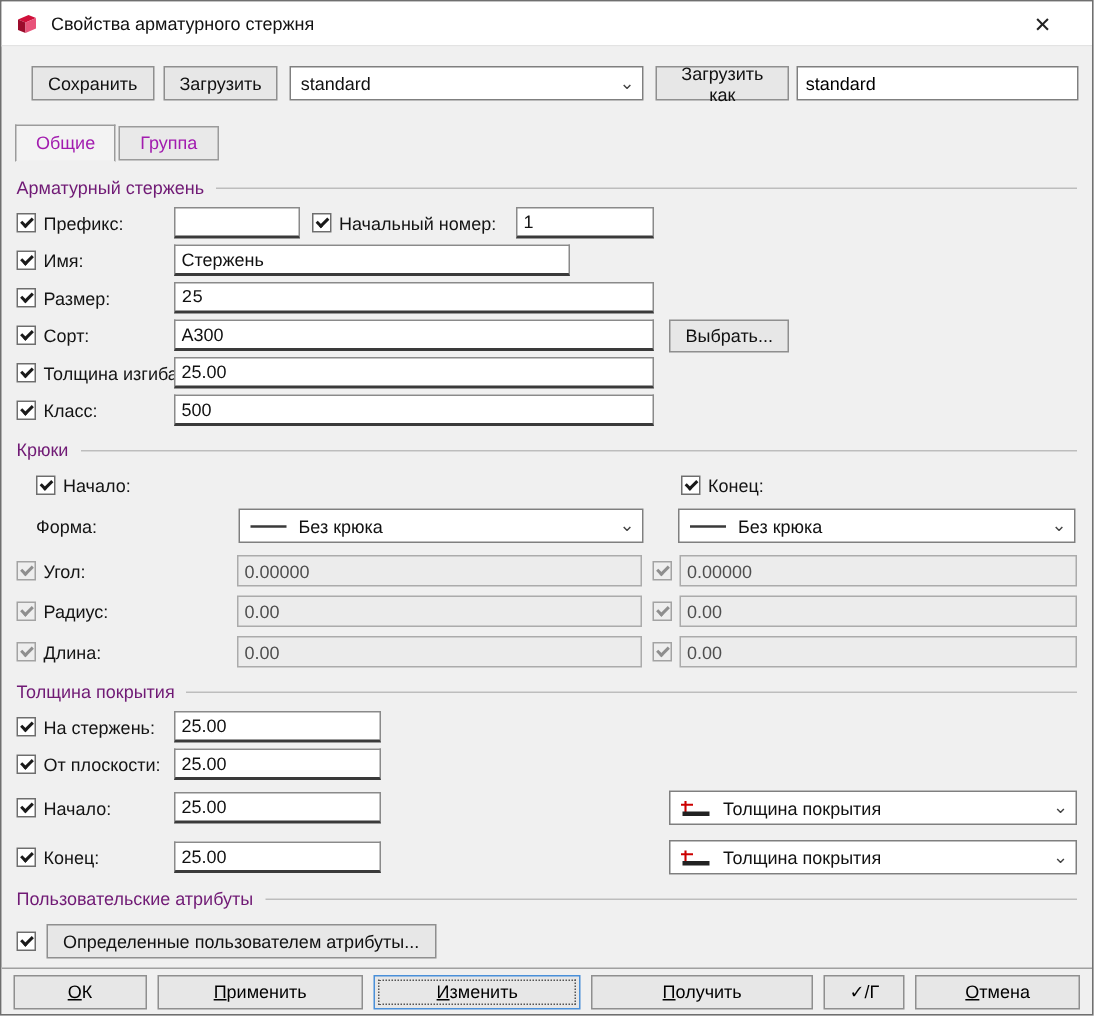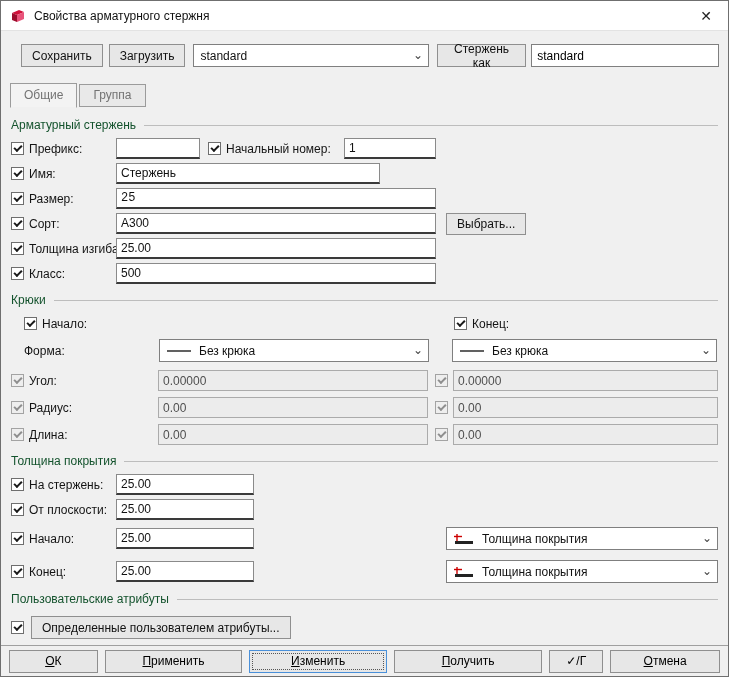--- a/index.html
+++ b/index.html
@@ -4,43 +4,43 @@
 <style>
   * { box-sizing: border-box; }
   html,body { margin:0; padding:0; background:#9a9a9a; }
   .window {
     width:729px; height:677px; margin:0 auto;
     background:#f0f0f0; border:1px solid #6f6f6f;
     font-family:"Liberation Sans", sans-serif; font-size:12px; color:#111;
     display:flex; flex-direction:column; overflow:hidden;
   }
   
-  .titlebar { height:30px; background:#ffffff; display:flex; align-items:center; padding:0 1px 0 9px; flex:none; border-bottom:1px solid #e3e3e3;}
+  .titlebar { height:30px; background:#ffffff; display:flex; align-items:center; padding:0 12px 0 9px; flex:none; border-bottom:1px solid #e3e3e3;}
   .titlebar .ttl { margin-left:8px; color:#121212; }
   .close { margin-left:auto; width:42px; height:30px; display:flex; align-items:center; justify-content:center; font-size:14px; color:#222; cursor:default; }
   
   .toolbar { display:flex; align-items:center; padding:13px 9px 7px 20px; flex:none; }
   .btn {
     height:23px; background:#e7e7e7; border:1px solid #8f8f8f; font:inherit; color:#111;
     padding:0 10px; display:inline-flex; align-items:center; justify-content:center;
   }
   .combo {
     height:23px; background:#fff; border:1px solid #7f7f7f; position:relative;
     display:flex; align-items:center; gap:7px; padding:0 18px 0 6px;
   }
   .combo .chev { position:absolute; right:5px; top:49%; transform:translateY(-50%); font-size:12px; color:#444; line-height:1; }
   .tinput { height:23px; border:1px solid #7f7f7f; background:#fff; font:inherit; padding:0 5px; }
   
   .tabs { display:flex; align-items:flex-end; padding:9px 9px 0 9px; flex:none; }
-  .tab { padding:3px 13px 4px 13px; border:1px solid #9b9b9b; background:#e9e9e9; margin-right:2px; color:#737373; }
+  .tab { padding:3px 13px 4px 13px; border:1px solid #9b9b9b; background:#e9e9e9; margin-right:2px; color:#a21caf; }
   .tab.active { background:#f3f3f3; padding-top:4px; padding-bottom:5px; border-bottom:1px solid #f0f0f0; margin-bottom:-1px; }
   
   .content { flex:1; padding:2px 10px 0 10px; overflow:hidden; }
   .gcap { display:flex; align-items:center; height:18px; margin-top:7px; }
-  .gcap .t { padding-right:8px; color:#14532d; white-space:nowrap; }
+  .gcap .t { padding-right:8px; color:#701a75; white-space:nowrap; }
   .gcap .ln { flex:1; height:1px; background:#bdbdbd; margin-top:1px; }
   .frow { display:flex; align-items:center; height:21px; margin-top:4px; }
   .frow.tall { height:23px; margin-top:5px; }
   
   .cb { width:13px; height:13px; border:1px solid #6e6e6e; background:#fff; position:relative; flex:none; }
   .cb.ck::after {
     content:""; position:absolute; left:2px; top:2px; width:6px; height:3px;
     border-left:2px solid #1a1a1a; border-bottom:2px solid #1a1a1a; transform:rotate(-45deg);
   }
   .cb.dis { border-color:#a3a3a3; background:#eeeeee; }
@@ -78,21 +78,21 @@
     <span class="close">✕</span>
   </div>
 
   <div class="toolbar">
     <button class="btn" style="margin-right:6px">Сохранить</button>
     <button class="btn" style="margin-right:8px">Загрузить</button>
     <div class="combo" style="width:262px">
       <span>standard</span>
       <span class="chev">⌄</span>
     </div>
-    <button class="btn" style="margin-left:8px">Стержень как</button>
+    <button class="btn" style="margin-left:8px">Загрузить как</button>
     <input class="tinput" style="margin-left: 5px; width: 210px;" value="standard">
   </div>
 
   <div class="tabs">
     <div class="tab active">Общие</div>
     <div class="tab">Группа</div>
   </div>
 
   <div class="content">
 

